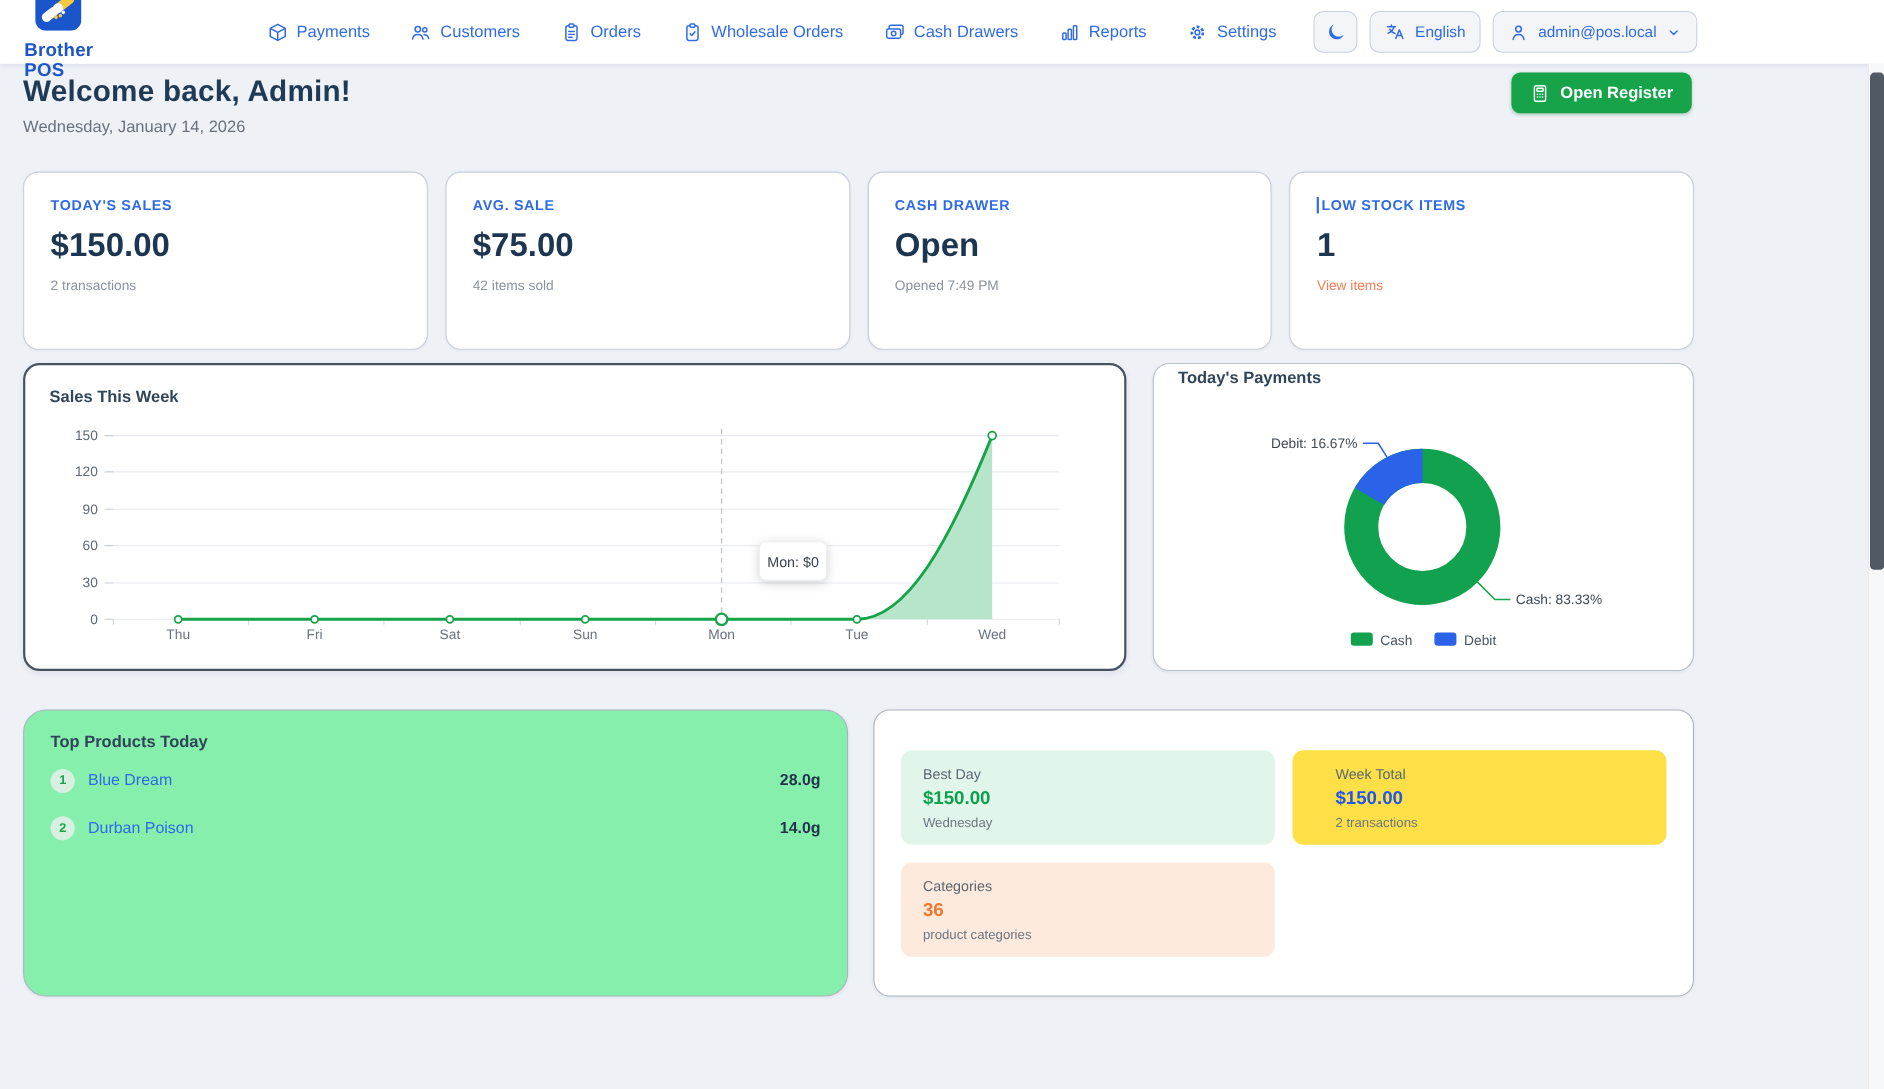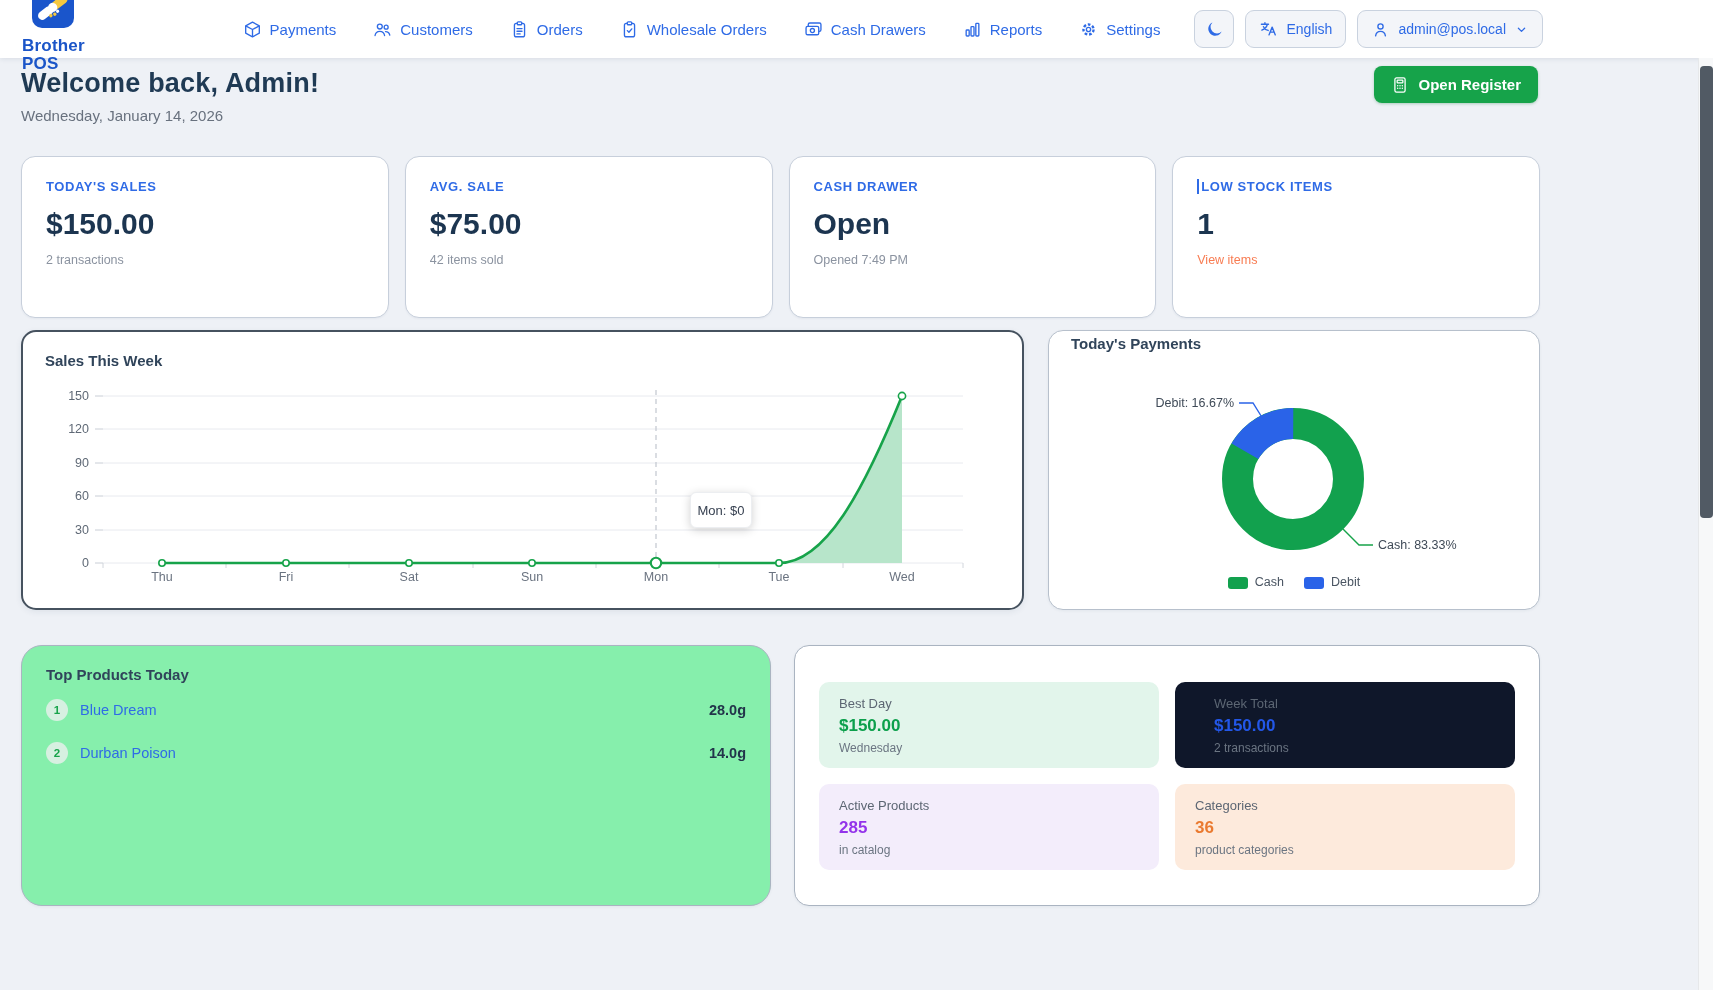--- a/index.html
+++ b/index.html
@@ -77,21 +77,21 @@
   .payments-card {
     flex:1; position:relative; background:#fff;
     border:1.5px solid #b7c0cc; border-radius:15px; padding:4px 22px;
     box-shadow:0 1px 3px rgba(40,60,90,.06);
   }
   .donut-wrap { position:absolute; left:0; top:38px; }
   .legend {
     position:absolute; left:0; right:0; bottom:20px;
     display:flex; justify-content:center; gap:20px; align-items:center;
   }
-  .legend-item { display:flex; align-items:flex-end; gap:7px; font-size:12.5px; color:#4a5562; cursor:pointer; }
+  .legend-item { display:flex; align-items:flex-start; gap:7px; font-size:12.5px; color:#4a5562; cursor:pointer; }
   .swatch { width:20px; height:12px; border-radius:3px; }
   .swatch.cash { background:#12a14e; }
   .swatch.debit { background:#2a63e8; }
 
   
   .bottom-row { position:absolute; top:587px; left:0; right:0; height:261px; display:flex; gap:23px; }
   .products-card {
     flex:0 0 750px; background:#86efac; border:1.5px solid #aab4c1;
     border-radius:21px; padding:20px 24px; position:relative;
     box-shadow:0 1px 3px rgba(40,60,90,.06);
@@ -109,21 +109,21 @@
   .quick-card {
     flex:1; background:#fff; border:1.5px solid #aab4c1; border-radius:15px;
     padding:20px 24px; box-shadow:0 1px 3px rgba(40,60,90,.06);
   }
   .tiles { margin-top:16px; display:grid; grid-template-columns:1fr 1fr; gap:16px; }
   .tile { border-radius:10px; padding:14px 20px; height:86px; }
   .tile .t-label { font-size:13px; color:#5c6673; }
   .tile .t-value { margin-top:5px; font-size:17px; font-weight:800; }
   .tile .t-sub { margin-top:5px; font-size:12px; color:#6b7582; }
   .tile.green  { background:#e2f5eb; } .tile.green  .t-value { color:#0ca04c; }
-  .tile.blue   { background:#0f172a;padding-left:39px; } .tile.blue   .t-value { color:#2357e8; }
+  .tile.blue   { background:#fde047;padding-left:39px; } .tile.blue   .t-value { color:#2357e8; }
   .tile.purple { background:#f3edfb; } .tile.purple .t-value { color:#9333ea; }
   .tile.orange { background:#fdeadc; } .tile.orange .t-value { color:#ea7a30; }
 
   
   .scrollbar {
     position:absolute; right:0; top:58px; width:15px; height:932px;
     background:#f7f8f9; border-left:1px solid #e6e8ea; z-index:6;
   }
   .scroll-thumb {
     position:absolute; left:1px; top:8px; width:13px; height:452px;
@@ -430,25 +430,20 @@
         <div class="tile green">
           <div class="t-label">Best Day</div>
           <div class="t-value">$150.00</div>
           <div class="t-sub">Wednesday</div>
         </div>
         <div class="tile blue">
           <div class="t-label">Week Total</div>
           <div class="t-value">$150.00</div>
           <div class="t-sub">2 transactions</div>
         </div>
-        <div class="tile purple">
-          <div class="t-label">Active Products</div>
-          <div class="t-value">285</div>
-          <div class="t-sub">in catalog</div>
-        </div>
         <div class="tile orange">
           <div class="t-label">Categories</div>
           <div class="t-value">36</div>
           <div class="t-sub">product categories</div>
         </div>
       </div>
     </div>
   </section>
 </main>
 

